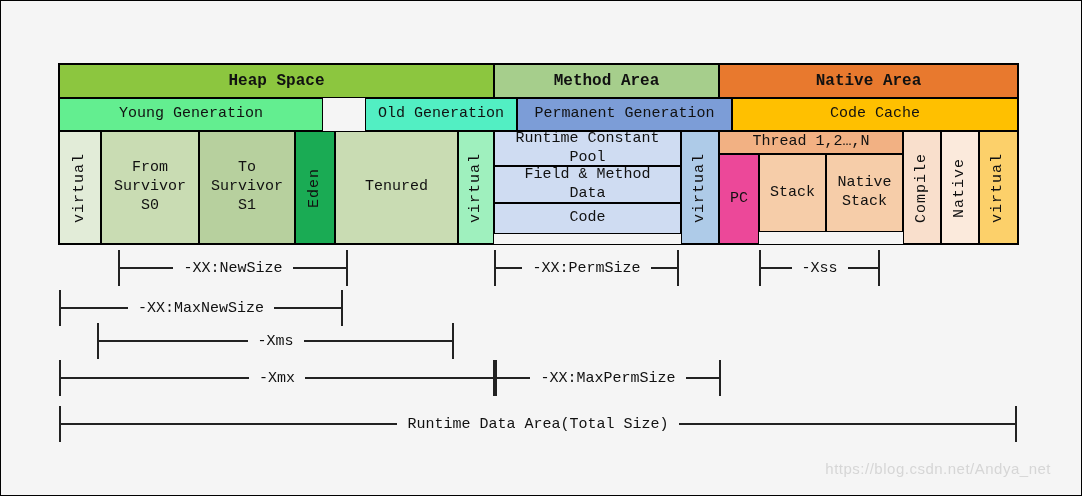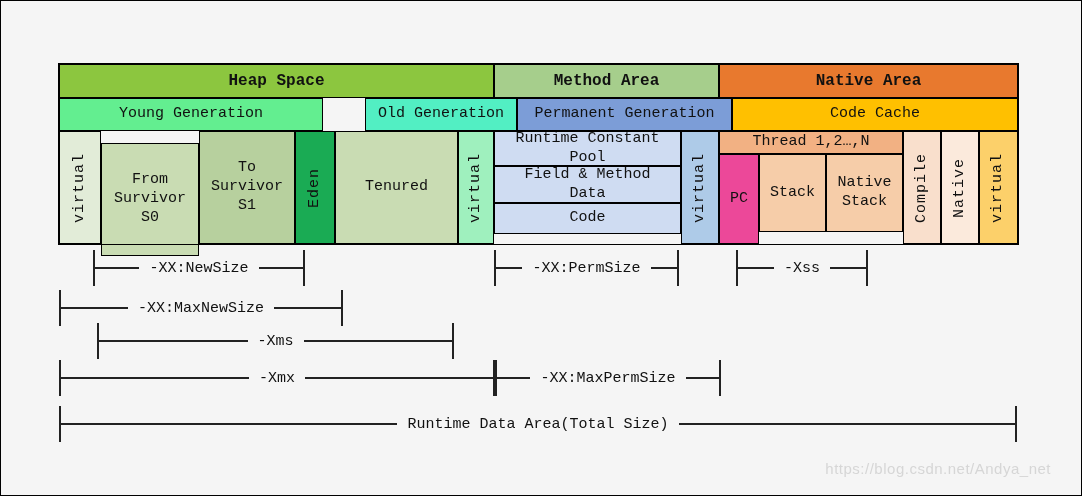--- a/index.html
+++ b/index.html
@@ -71,21 +71,21 @@
 
     <div class="trow">
       <div class="cell" style="width: 276px; height: 33px; background: rgb(99, 238, 144);">Young Generation</div>
       <div class="cell" style="width: 159px; height: 33px; background: rgb(82, 239, 195); margin-left: 42px;">Old Generation</div>
       <div class="cell" style="width: 225px; height: 33px; background: rgb(124, 157, 215);">Permanent Generation</div>
       <div class="cell" style="width: 299px; height: 33px; background: rgb(255, 192, 0);">Code Cache</div>
     </div>
 
     <div class="trow">
       <div class="cell vtext" style="width: 42px; height: 113px; background: rgb(226, 236, 216);">virtual</div>
-      <div class="cell" style="width: 98px; height: 113px; background: rgb(201, 220, 179); margin-top: 12px;">From
+      <div class="cell" style="width: 98px; height: 113px; background: rgb(201, 220, 179);">From
 Survivor
 S0</div>
       <div class="cell" style="width: 96px; height: 113px; background: rgb(183, 208, 158);">To
 Survivor
 S1</div>
       <div class="cell vtext" style="width: 40px; height: 113px; background: rgb(26, 171, 84);">Eden</div>
       <div class="cell" style="width: 123px; height: 113px; background: rgb(201, 220, 179);">Tenured</div>
       <div class="cell vtext" style="width: 36px; height: 113px; background: rgb(159, 240, 190);">virtual</div>
 
       <div class="col" style="width:187px;height:113px">
@@ -105,37 +105,37 @@
           <div class="cell" style="width: 77px; height: 78px; background: rgb(246, 205, 169);">Native
 Stack</div>
         </div>
       </div>
       <div class="cell vtext" style="width: 38px; height: 113px; background: rgb(249, 223, 204);">Compile</div>
       <div class="cell vtext" style="width: 38px; height: 113px; background: rgb(251, 234, 220);">Native</div>
       <div class="cell vtext" style="width: 39px; height: 113px; background: rgb(252, 208, 106);">virtual</div>
     </div>
   </div>
 
-  <div class="bracket" style="left:92px;top:249px;width:212px">
+  <div class="bracket" style="left:117px;top:249px;width:230px">
     <span class="tick l"></span>
     <span class="hline"></span>
     <span class="blabel">-XX:NewSize</span>
     <span class="hline"></span>
     <span class="tick r"></span>
   </div>
 
   <div class="bracket" style="left:493px;top:249px;width:185px">
     <span class="tick l"></span>
     <span class="hline"></span>
     <span class="blabel">-XX:PermSize</span>
     <span class="hline"></span>
     <span class="tick r"></span>
   </div>
 
-  <div class="bracket" style="left:735px;top:249px;width:132px">
+  <div class="bracket" style="left:758px;top:249px;width:121px">
     <span class="tick l"></span>
     <span class="hline"></span>
     <span class="blabel">-Xss</span>
     <span class="hline"></span>
     <span class="tick r"></span>
   </div>
 
   <div class="bracket" style="left:58px;top:289px;width:284px">
     <span class="tick l"></span>
     <span class="hline"></span>

